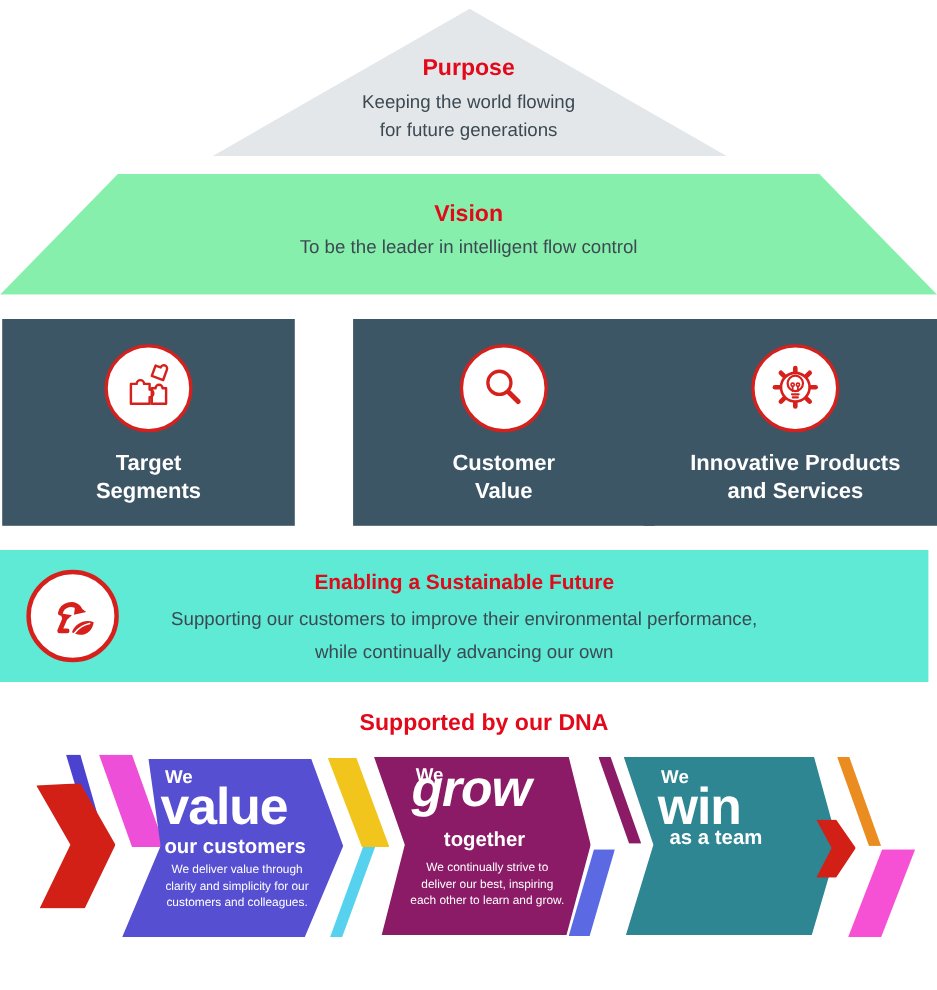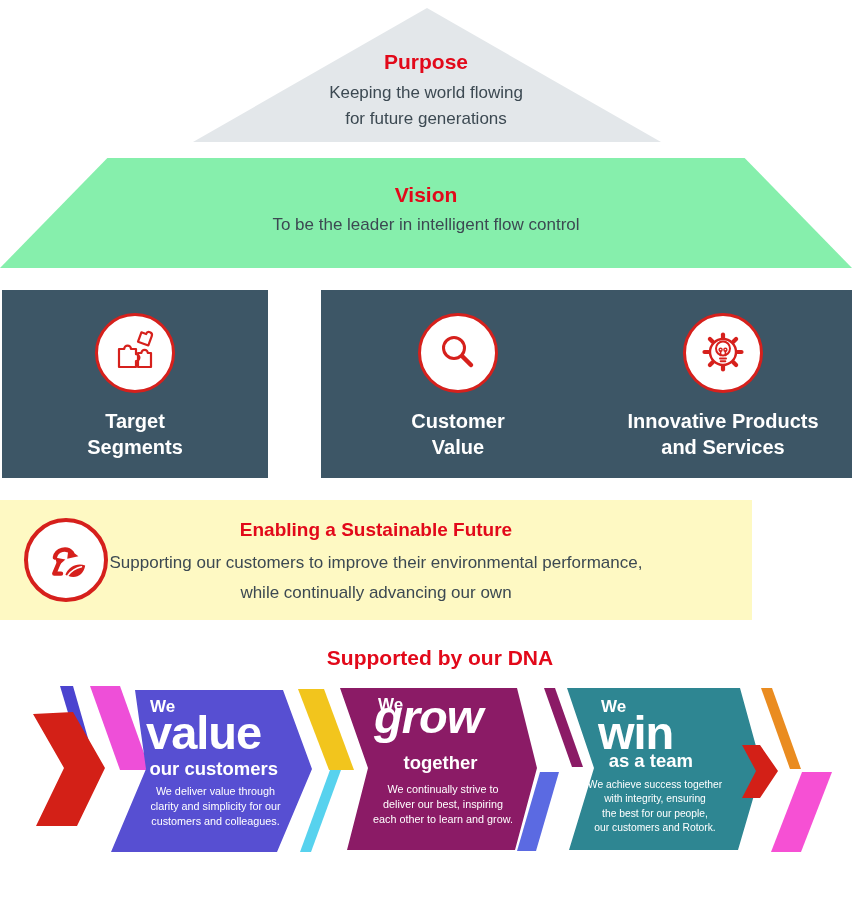--- a/index.html
+++ b/index.html
@@ -32,21 +32,21 @@
   #pillar3{left:585px;width:276px;}
   .icon-circle{
     width:74px;height:74px;border-radius:50%;background:#fff;
     border:3px solid #d6201c;margin:23px auto 0;
     display:flex;align-items:center;justify-content:center;
   }
   .pillar-label{margin-top:15px;text-align:center;color:#ffffff;
     font-size:20px;font-weight:bold;line-height:1.3;}
 
   
-  .band{position:absolute;left:0;top:500px;width:752px;height:120px;background:#fef9c3;}
+  .band{position:absolute;left:0;top:500px;width:844px;height:120px;background:#5eead4;}
   .band-circle{
     position:absolute;left:24px;top:18px;width:76px;height:76px;border-radius:50%;
     background:#fff;border:4px solid #d6201c;
     display:flex;align-items:center;justify-content:center;
   }
   .band-title{position:absolute;left:0;top:19px;width:100%;text-align:center;
     color:#e2091a;font-size:19px;font-weight:bold;}
   .band-sub{position:absolute;left:0;top:48px;width:100%;text-align:center;
     color:#3c4952;font-size:17px;line-height:1.75;}
 
@@ -224,23 +224,19 @@
 each other to learn and grow.</div>
   </div>
 
   <div class="stripe" id="stripe-plum"></div>
   <div class="stripe" id="stripe-periwinkle"></div>
 
   <div class="banner" id="banner3">
     <div class="we">We</div>
     <div class="big">win</div>
     <div class="suffix">as a team</div>
-    <div class="bodytxt pre">We achieve success together
-with integrity, ensuring
-the best for our people,
-our customers and Rotork.</div>
   </div>
 
   <div class="stripe" id="chev-red-right"></div>
   <div class="stripe" id="stripe-orange"></div>
   <div class="stripe" id="stripe-pink"></div>
 
 </div>
 
 </body></html>

